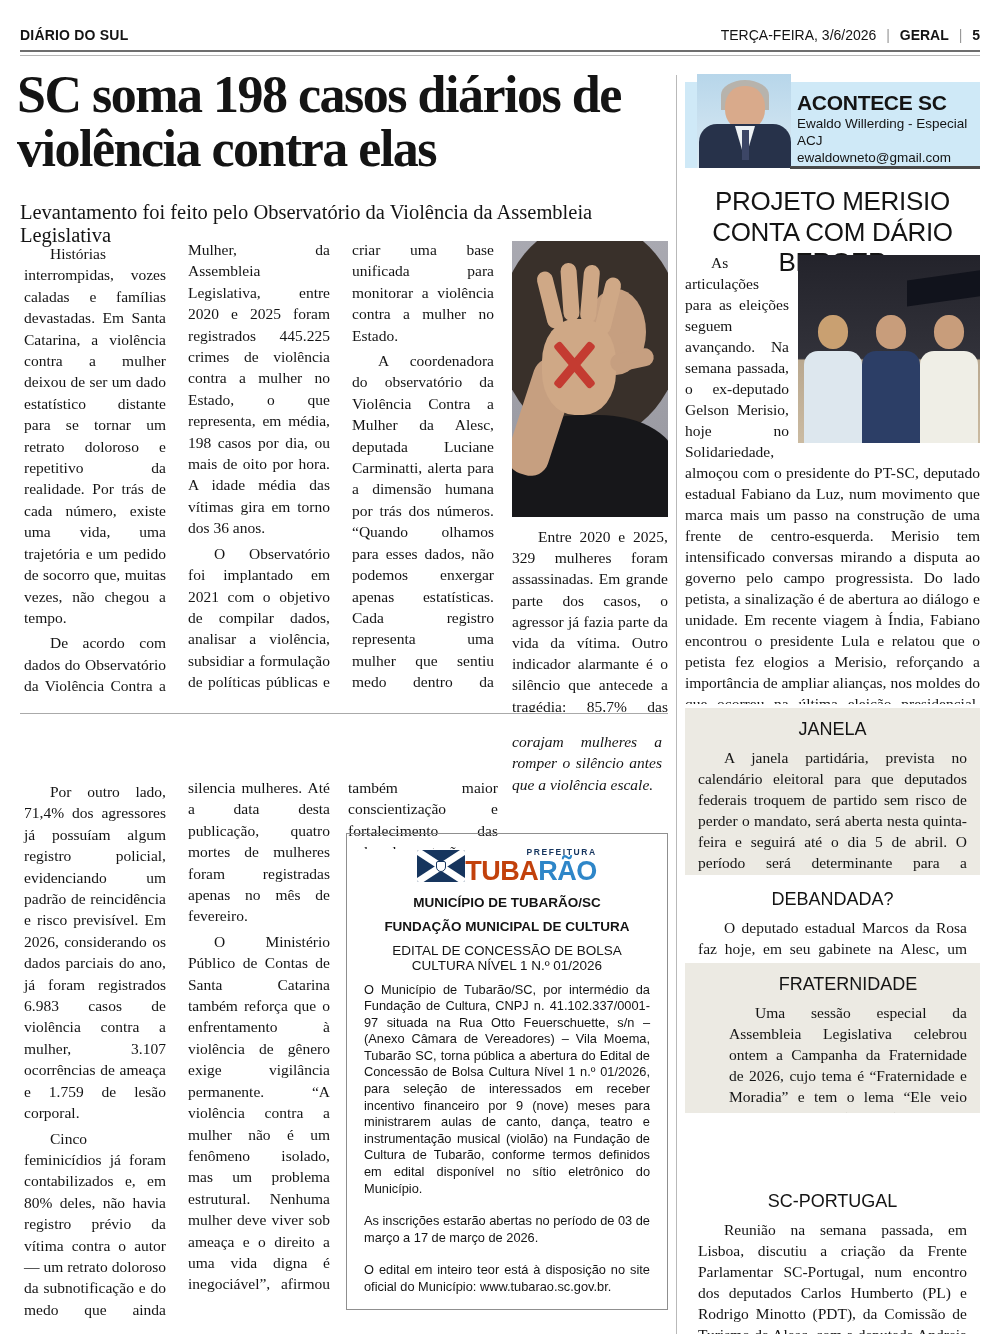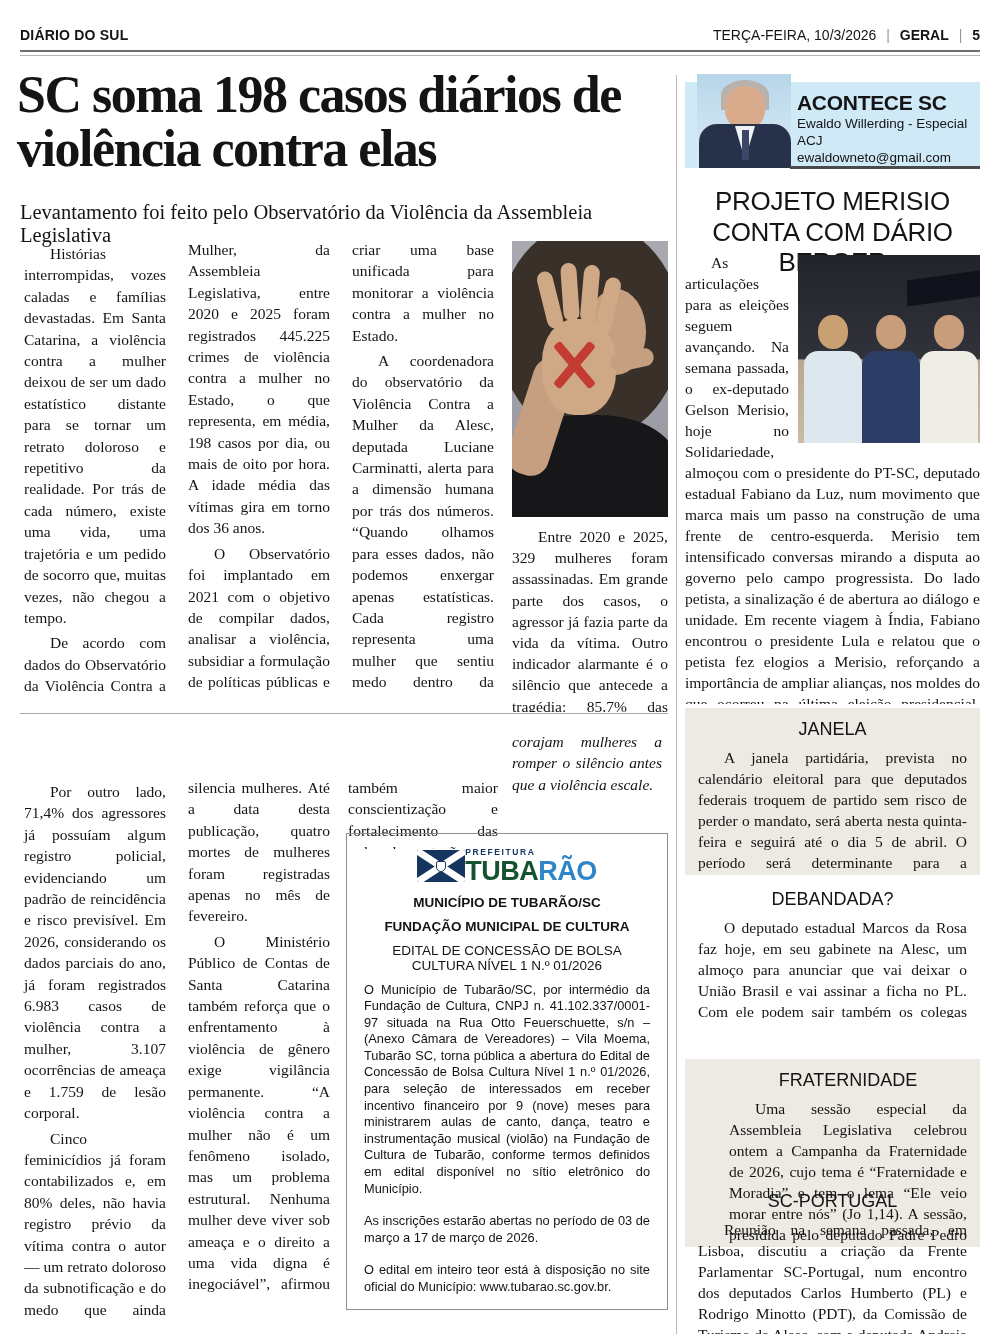--- a/index.html
+++ b/index.html
@@ -55,33 +55,33 @@
                font-weight:normal;letter-spacing:-.5px;}
   .a2-cols{position:absolute;left:20px;top:777px;width:314px;height:557px;overflow:hidden;
            column-count:2;column-gap:14px;column-fill:auto;}
   .a2-col3{position:absolute;left:348px;top:777px;width:150px;height:72px;overflow:hidden;}
   .a2-col4{position:absolute;left:512px;top:731px;width:150px;height:72px;overflow:hidden;font-style:italic;}
   .a2-col3 p,.a2-col4 p{margin:0;text-align:justify;font-size:15.5px;line-height:21.4px;}
   
   .ad{position:absolute;left:346px;top:833px;width:322px;height:477px;border:1px solid #8f8f8f;
       box-sizing:border-box;padding:12px 17px;font-family:"Liberation Sans",sans-serif;
       overflow:hidden;}
-  .ad-logo{display:flex;justify-content:center;align-items:center;gap:0;margin:2px 0 10px;}
+  .ad-logo{display:flex;justify-content:center;align-items:center;gap:0;margin:2px 0 10px;text-align:right;}
   .ad-flag{position:relative;width:48px;height:32px;background:#16355e;overflow:hidden;
            border-radius:2px;}
   .ad-flag .bar1,.ad-flag .bar2{position:absolute;left:-8px;top:13px;width:64px;height:7px;
            background:#ffffff;}
   .ad-flag .bar1{transform:rotate(33deg);}
   .ad-flag .bar2{transform:rotate(-33deg);}
   .ad-flag .crest{position:absolute;left:19px;top:11px;width:10px;height:11px;background:#fff;
            border-radius:2px 2px 5px 5px;border:1px solid #16355e;box-sizing:border-box;}
   .ad-logo .words{display:flex;flex-direction:column;line-height:1;}
   .ad-logo .pref{font-size:8.5px;font-weight:bold;letter-spacing:1.6px;color:#16355e;margin-bottom:1px;}
   .ad-logo .city{font-size:27px;font-weight:bold;letter-spacing:-.5px;}
-  .ad-logo .city .p1{color:#14532d;}
+  .ad-logo .city .p1{color:#c2410c;}
   .ad-logo .city .p2{color:#2e86c8;}
   .ad-h{font-size:13.5px;font-weight:bold;text-align:center;margin:9px 0;}
   .ad-h2{font-size:13.5px;font-weight:normal;text-align:center;margin:9px auto;width:250px;}
   .ad-p{font-size:12.8px;line-height:16.6px;text-align:justify;margin:0;}
   .ad-p+.ad-p{margin-top:16px;}
   .ad-date{font-size:12.8px;text-align:center;margin-top:14px;}
   .ad-sig{font-size:13px;font-weight:bold;text-align:center;margin-top:16px;}
   
   .vline{position:absolute;left:676px;top:75px;width:1px;height:1259px;background:#b9b9b9;}
   
@@ -123,21 +123,21 @@
              transform:skewY(-8deg);}
 </style>
 </head>
 <body>
 
 <div class="page">
 
   <div class="masthead">
     <span class="mast-left">DIÁRIO DO SUL</span>
     <span class="mast-right">
-      <span>TERÇA-FEIRA, 10/3/2026</span>
+      <span>TERÇA-FEIRA, 3/6/2026</span>
       <span class="sep">|</span>
       <span class="b">GERAL</span>
       <span class="sep">|</span>
       <span class="b">5</span>
     </span>
   </div>
   <div class="rule-double"></div>
 
   <h1 class="a1-headline" style="margin:0;">SC soma 198 casos diários de violência contra elas</h1>
   <div class="a1-subhead">Levantamento foi feito pelo Observatório da Violência da Assembleia Legislativa</div>
@@ -249,21 +249,21 @@
   <div class="side gray-box" style="top:708px;height:167px;">
     <div class="box-title">JANELA</div>
     <p>A janela partidária, prevista no calendário eleitoral para que deputados federais troquem de partido sem risco de perder o mandato, será aberta nesta quinta-feira e seguirá até o dia 5 de abril. O período será determinante para a composição de forças visando às eleições de outubro. A partir de abril, quem ocupa cargos públicos tem que deixar a função.</p>
   </div>
 
   <div class="side white-box" style="top:878px;height:140px;">
     <div class="box-title">DEBANDADA?</div>
     <p>O deputado estadual Marcos da Rosa faz hoje, em seu gabinete na Alesc, um almoço para anunciar que vai deixar o União Brasil e vai assinar a ficha no PL. Com ele podem sair também os colegas Sérgio Guimarães e Jair Miotto, todos encantados com promessas de apoio na campanha do governador Jorginho Mello (PL).</p>
   </div>
 
-  <div class="side gray-box" style="top:1059px;height:188px;padding-left:44px;">
+  <div class="side gray-box" style="top:963px;height:150px;padding-left:44px;">
     <div class="box-title">FRATERNIDADE</div>
     <p>Uma sessão especial da Assembleia Legislativa celebrou ontem a Campanha da Fraternidade de 2026, cujo tema é “Fraternidade e Moradia” e tem o lema “Ele veio morar entre nós” (Jo 1,14). A sessão, presidida pelo deputado Padre Pedro Baldissera (PT), homenageou 27 pessoas e entidades catarinenses.</p>
   </div>
 
   <div class="side white-box" style="top:1180px;height:154px;">
     <div class="box-title">SC-PORTUGAL</div>
     <p>Reunião na semana passada, em Lisboa, discutiu a criação da Frente Parlamentar SC-Portugal, num encontro dos deputados Carlos Humberto (PL) e Rodrigo Minotto (PDT), da Comissão de Turismo da Alesc, com a deputada Andreia Neto, presidente do Grupo Parlamentar de Amizade Portugal–Brasil. A iniciativa visa institucionalizar o diálogo entre os dois parlamentos.</p>
   </div>
 
 </div>

